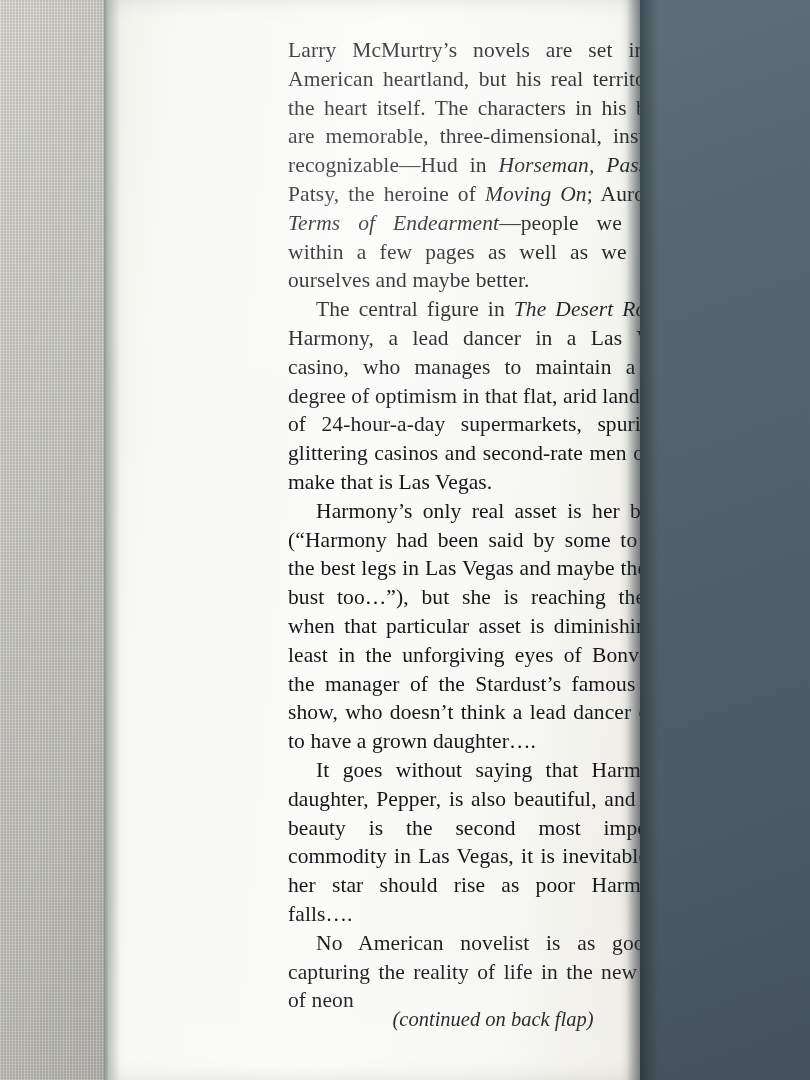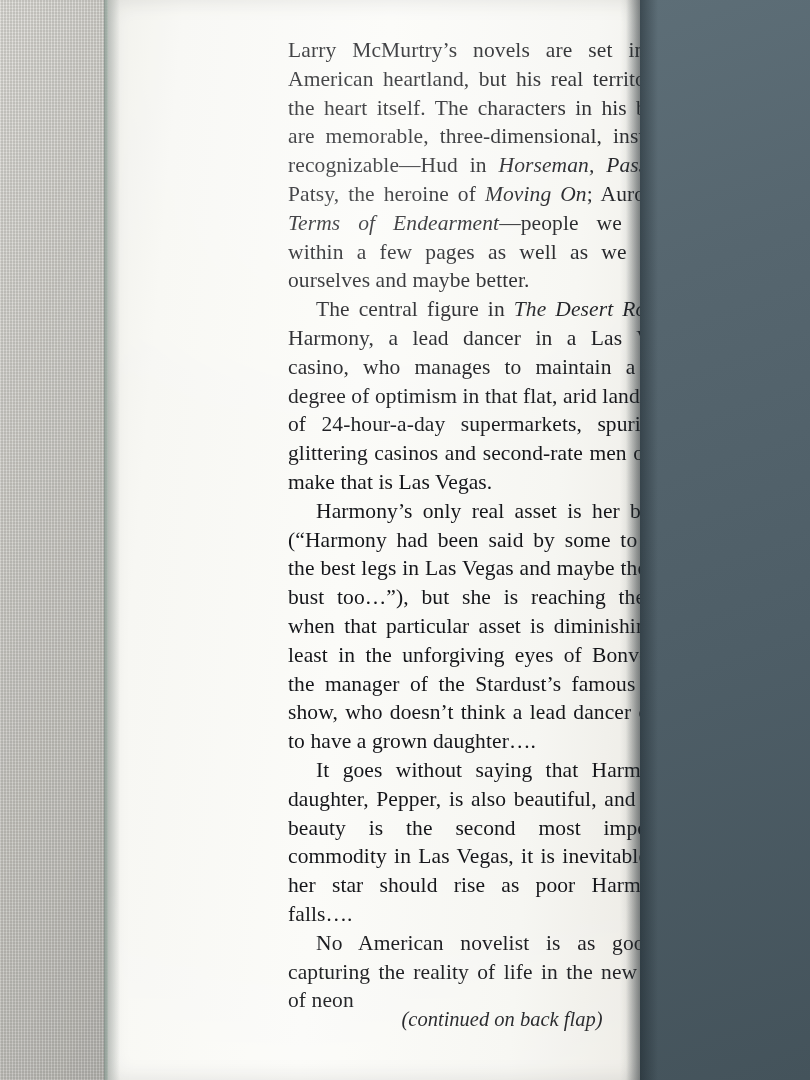--- a/index.html
+++ b/index.html
@@ -114,21 +114,21 @@
   }
   .text-column p.first {
     text-indent: 0;
   }
   .text-column p i,
   .text-column p em {
     font-style: italic;
   }
   .continued {
     position: absolute;
-    left: 194px;
+    left: 185px;
     top: 1008px;
     width: 400px;
     text-align: center;
     font-style: italic;
     font-size: 20.5px;
     color: #16171b;
   }
   
   .page-light {
     position: absolute;

